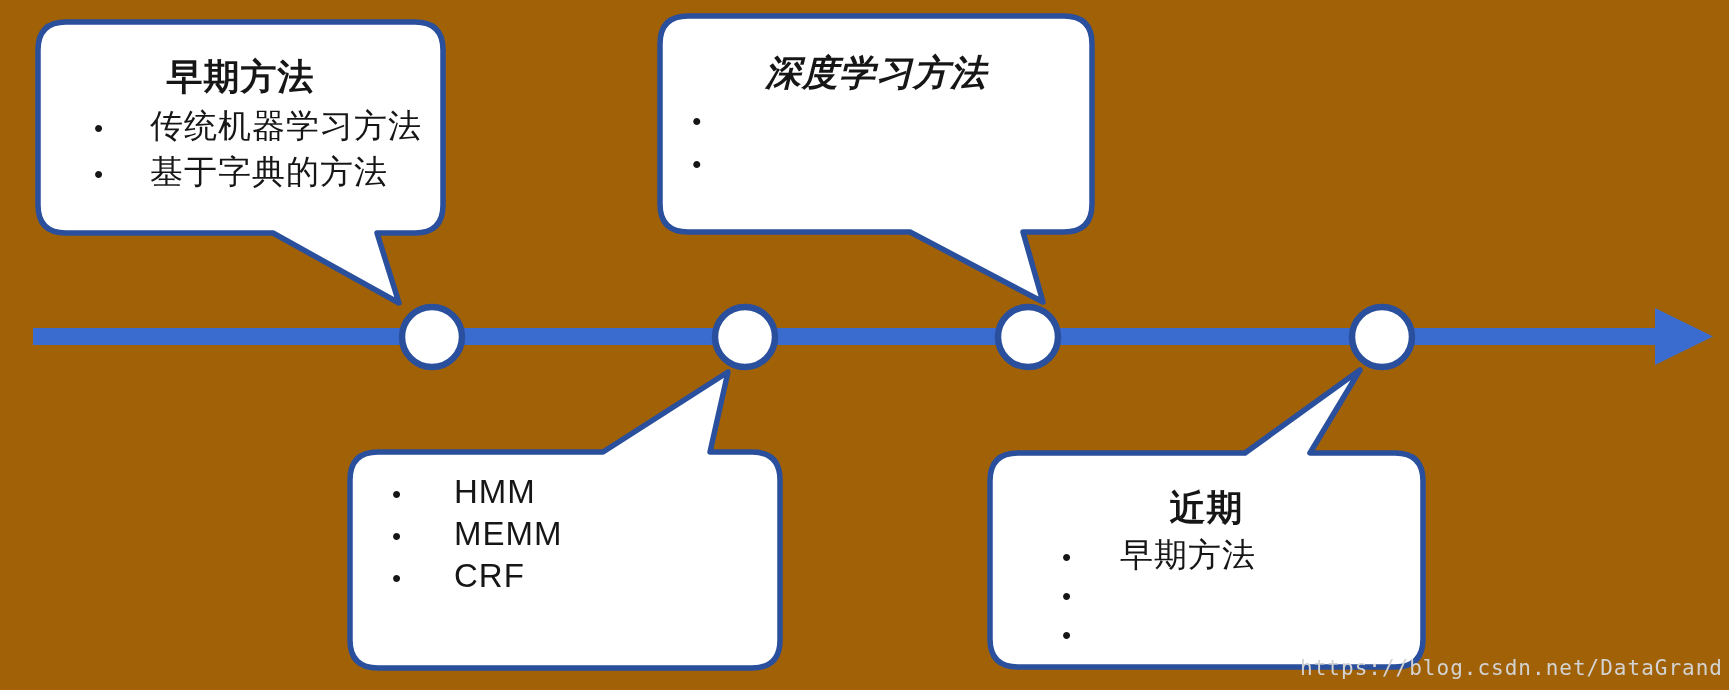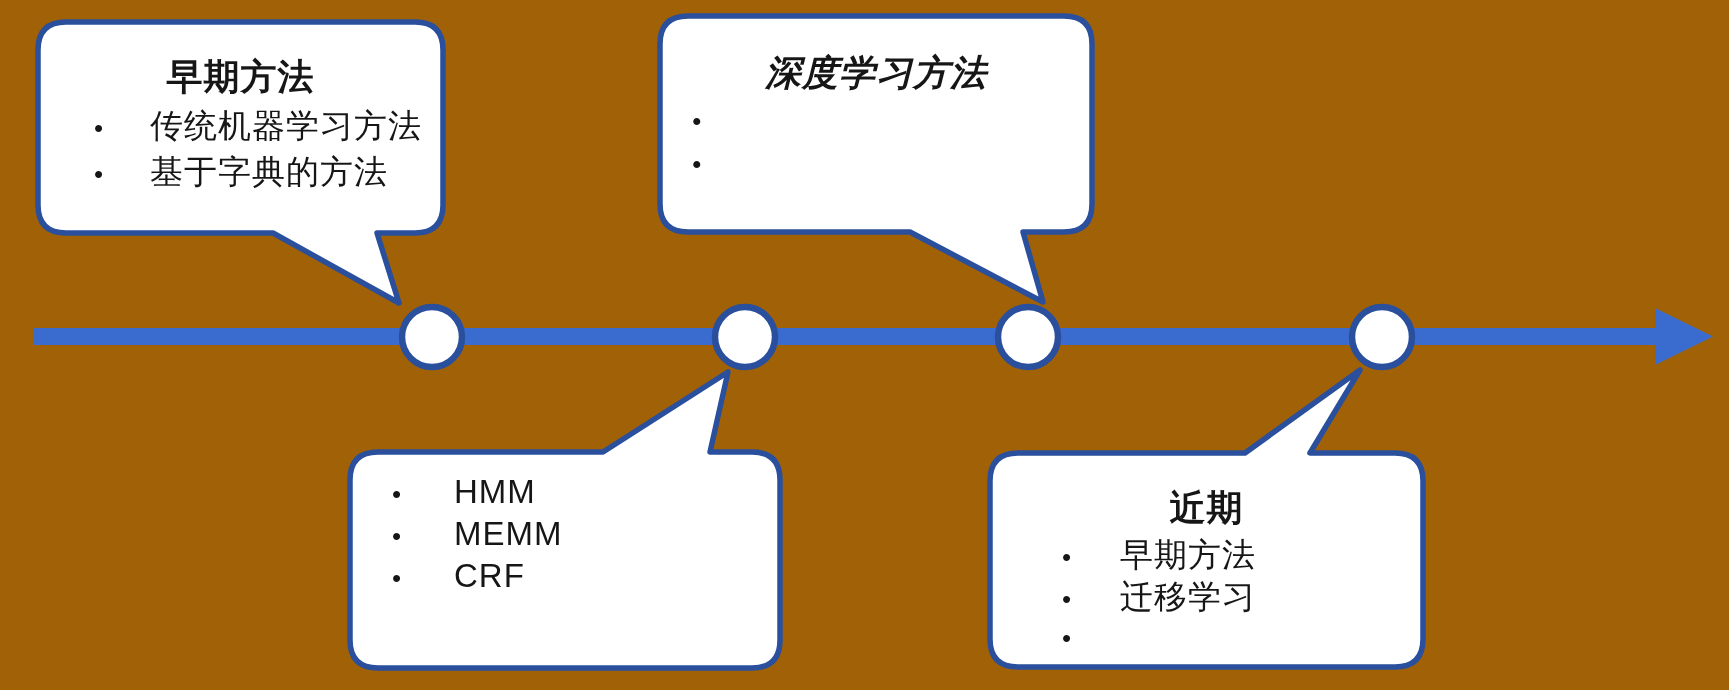--- a/index.html
+++ b/index.html
@@ -122,22 +122,22 @@
 
   <div class="bubble-text" style="left:990px;top:469px;width:433px;height:214px;padding-top:16px;">
     <div class="bubble-title">近期</div>
     <ul class="bullets lh3">
       <li>
         <span class="dot" style="padding-left:72px;width:58px;">•</span>
         <span class="bt">早期方法</span>
       </li>
       <li>
         <span class="dot" style="padding-left:72px;width:58px;">•</span>
-        <span class="bt">迁移学习</span>
       </li>
       <li>
         <span class="dot" style="padding-left:72px;width:58px;">•</span>
       </li>
     </ul>
   </div>
 
+  <div class="watermark">https://blog.csdn.net/DataGrand</div>
 
 </div>
 
 </body></html>

